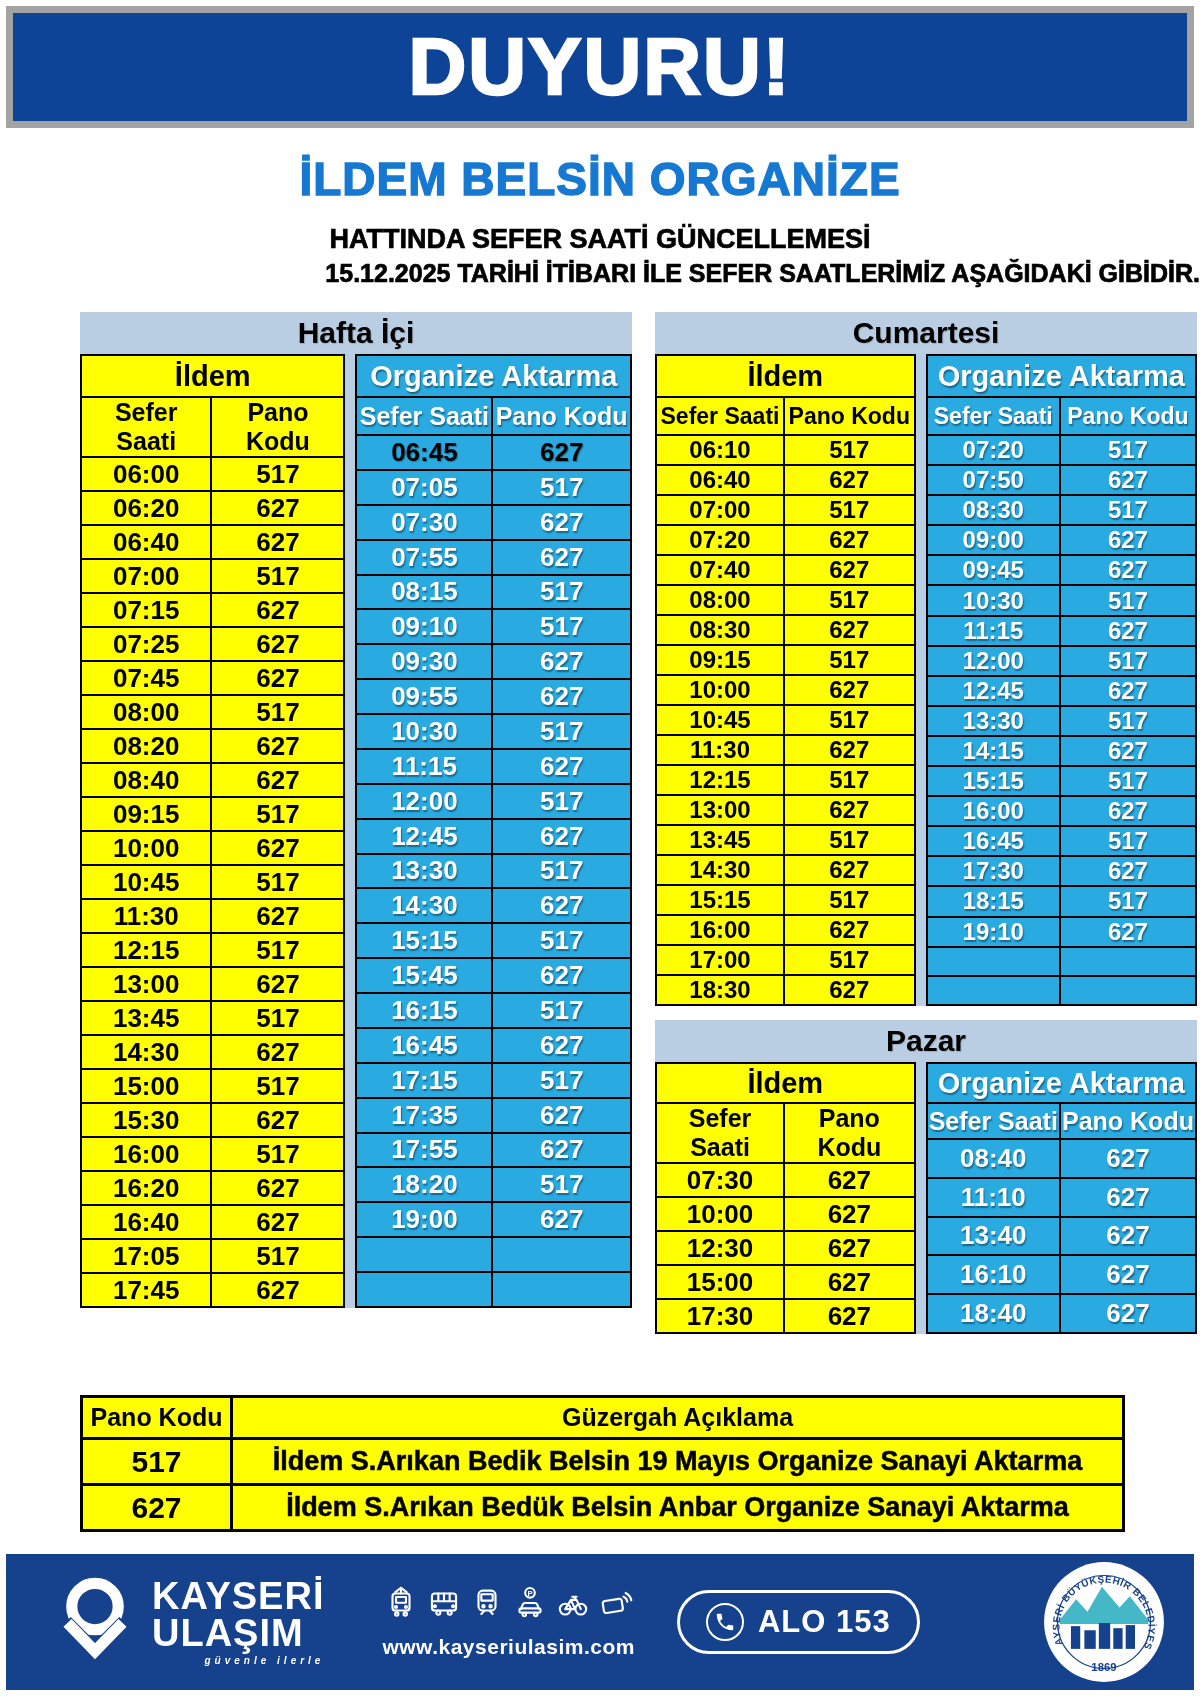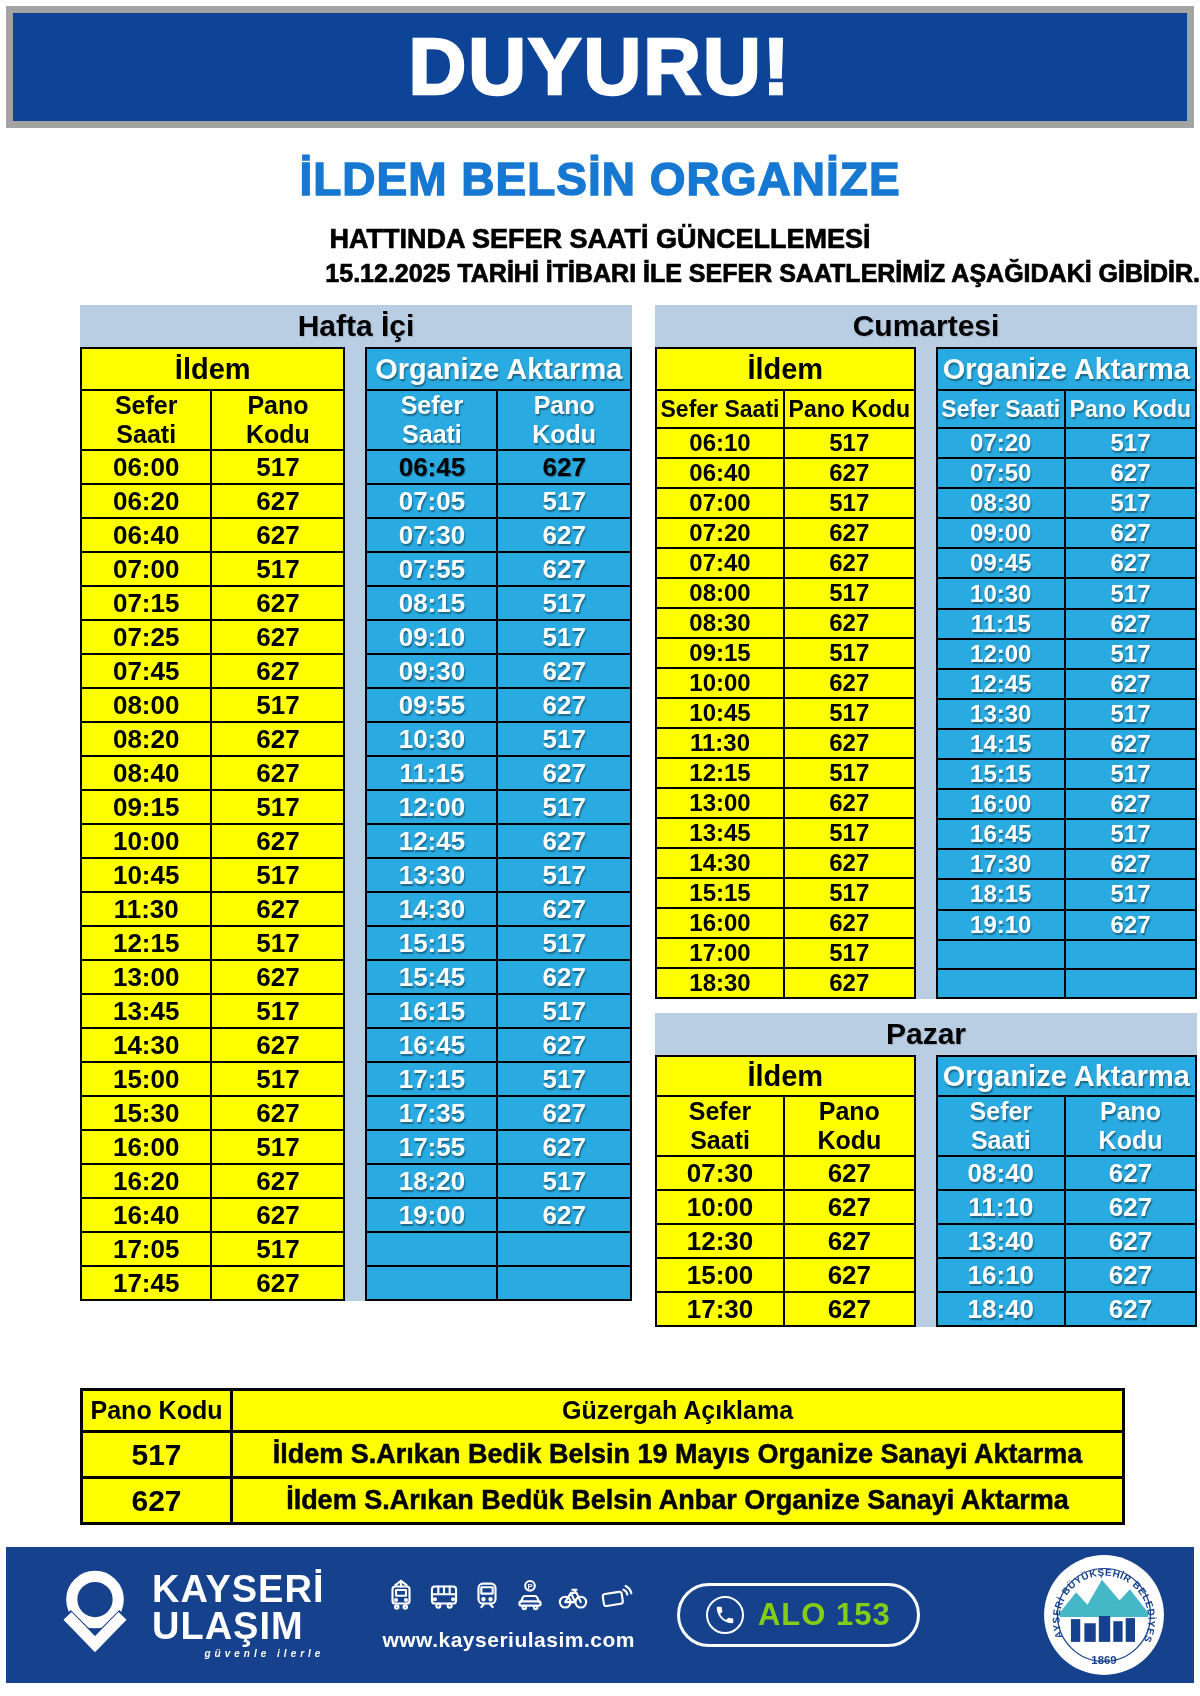--- a/index.html
+++ b/index.html
@@ -11,28 +11,28 @@
           display:flex;align-items:center;justify-content:center}
   .banner span{color:#fff;font-size:80px;letter-spacing:2px;-webkit-text-stroke:2.5px #fff}
 
   
   .route-title{margin-top:24px;text-align:center;font-size:46px;color:#1778d2;
                -webkit-text-stroke:1.4px #1778d2;letter-spacing:1px}
   .subtitle{margin-top:18px;text-align:center;font-size:27px;-webkit-text-stroke:0.7px #000}
   .note{margin-top:4px;text-align:right;font-size:25px;-webkit-text-stroke:0.7px #000}
 
   
-  .schedule-area{position:relative;margin-top:17px;height:1045px}
+  .schedule-area{position:relative;margin-top:24px;height:1045px}
   .col-left{position:absolute;left:80px;top:0;width:552px}
   .col-right{position:absolute;left:655px;top:0;width:542px}
 
   .day-group{background:#b9cde3}
   .day-title{height:42px;line-height:42px;text-align:center;font-size:30px;color:#000;
              text-shadow:1px 1px 1px rgba(0,0,0,.15)}
-  .pair{display:flex;gap:20px}
+  .pair{display:flex;gap:10px}
   .pair table{border-collapse:collapse;table-layout:fixed}
   .pair table:first-child{flex:0 0 calc(49% - 5px)}
   .pair table:last-child{flex:1}
 
   th,td{text-align:center;vertical-align:middle}
   .t-yellow th,.t-yellow td{background:#ffff00;border:2.5px solid #000;color:#000}
   .t-blue th,.t-blue td{background:#29aae1;border:2.5px solid #000;color:#fff;
                         text-shadow:1px 1.5px 1.5px rgba(0,0,0,.4)}
   th.group-hdr{height:42px;font-size:29px}
   th.sub-hdr{height:38px;font-size:25px}
@@ -63,21 +63,21 @@
                        text-align:right;margin-top:3px}
   .transport{margin-left:58px;text-align:center}
   .ticons{display:flex;gap:9px;justify-content:center;align-items:flex-end}
   .ticons svg{width:34px;height:34px;stroke:#fff;fill:none;stroke-width:1.5;stroke-linecap:round;stroke-linejoin:round}
   .website{color:#fff;font-size:21px;margin-top:16px;letter-spacing:.5px}
   .hotline{margin-left:42px;border:3px solid #fff;border-radius:40px;height:64px;
            display:flex;align-items:center;gap:14px;padding:0 26px}
   .hotline .phone-badge{width:38px;height:38px;border:2.5px solid #fff;border-radius:50%;
            display:flex;align-items:center;justify-content:center}
   .hotline .phone-badge svg{width:22px;height:22px;fill:#fff}
-  .hotline .num{color:#84cc16;font-size:31px;letter-spacing:1px}
+  .hotline .num{color:#ffffff;font-size:31px;letter-spacing:1px}
   .seal{margin-left:auto;margin-right:28px;width:124px;height:124px}
 </style>
 </head>
 <body>
 
 <div class="banner">
   <span>DUYURU!</span>
 </div>
 
 <div class="route-title">İLDEM BELSİN ORGANİZE</div>

